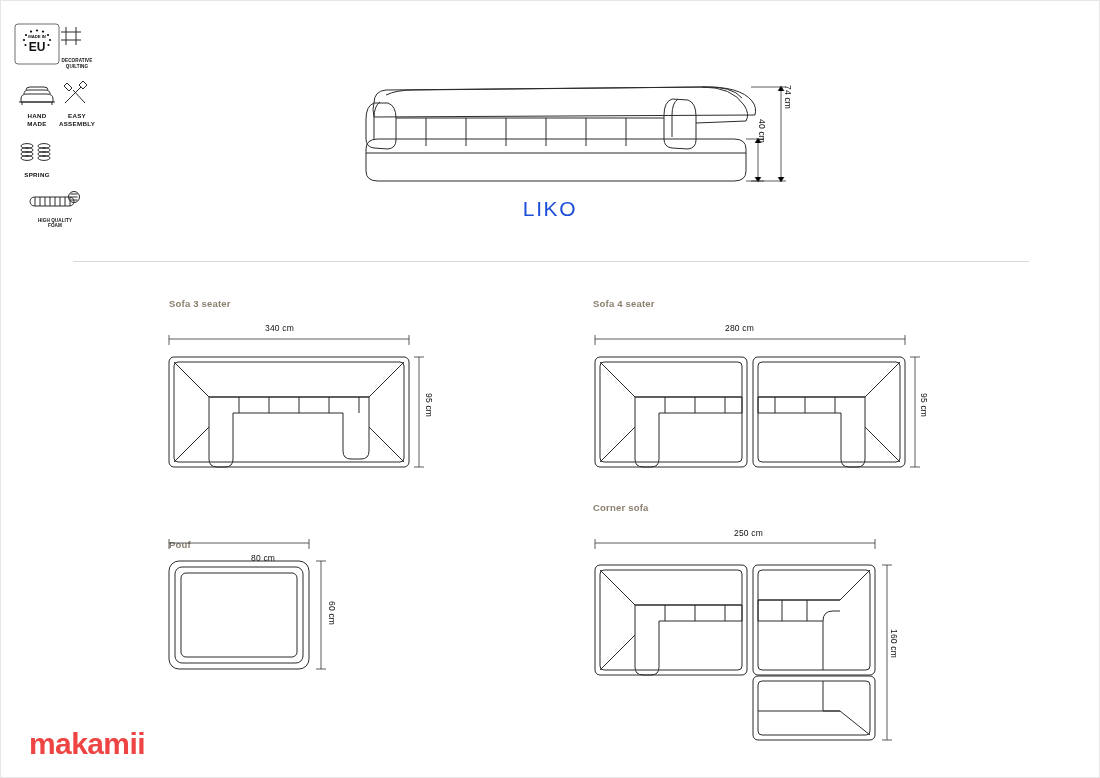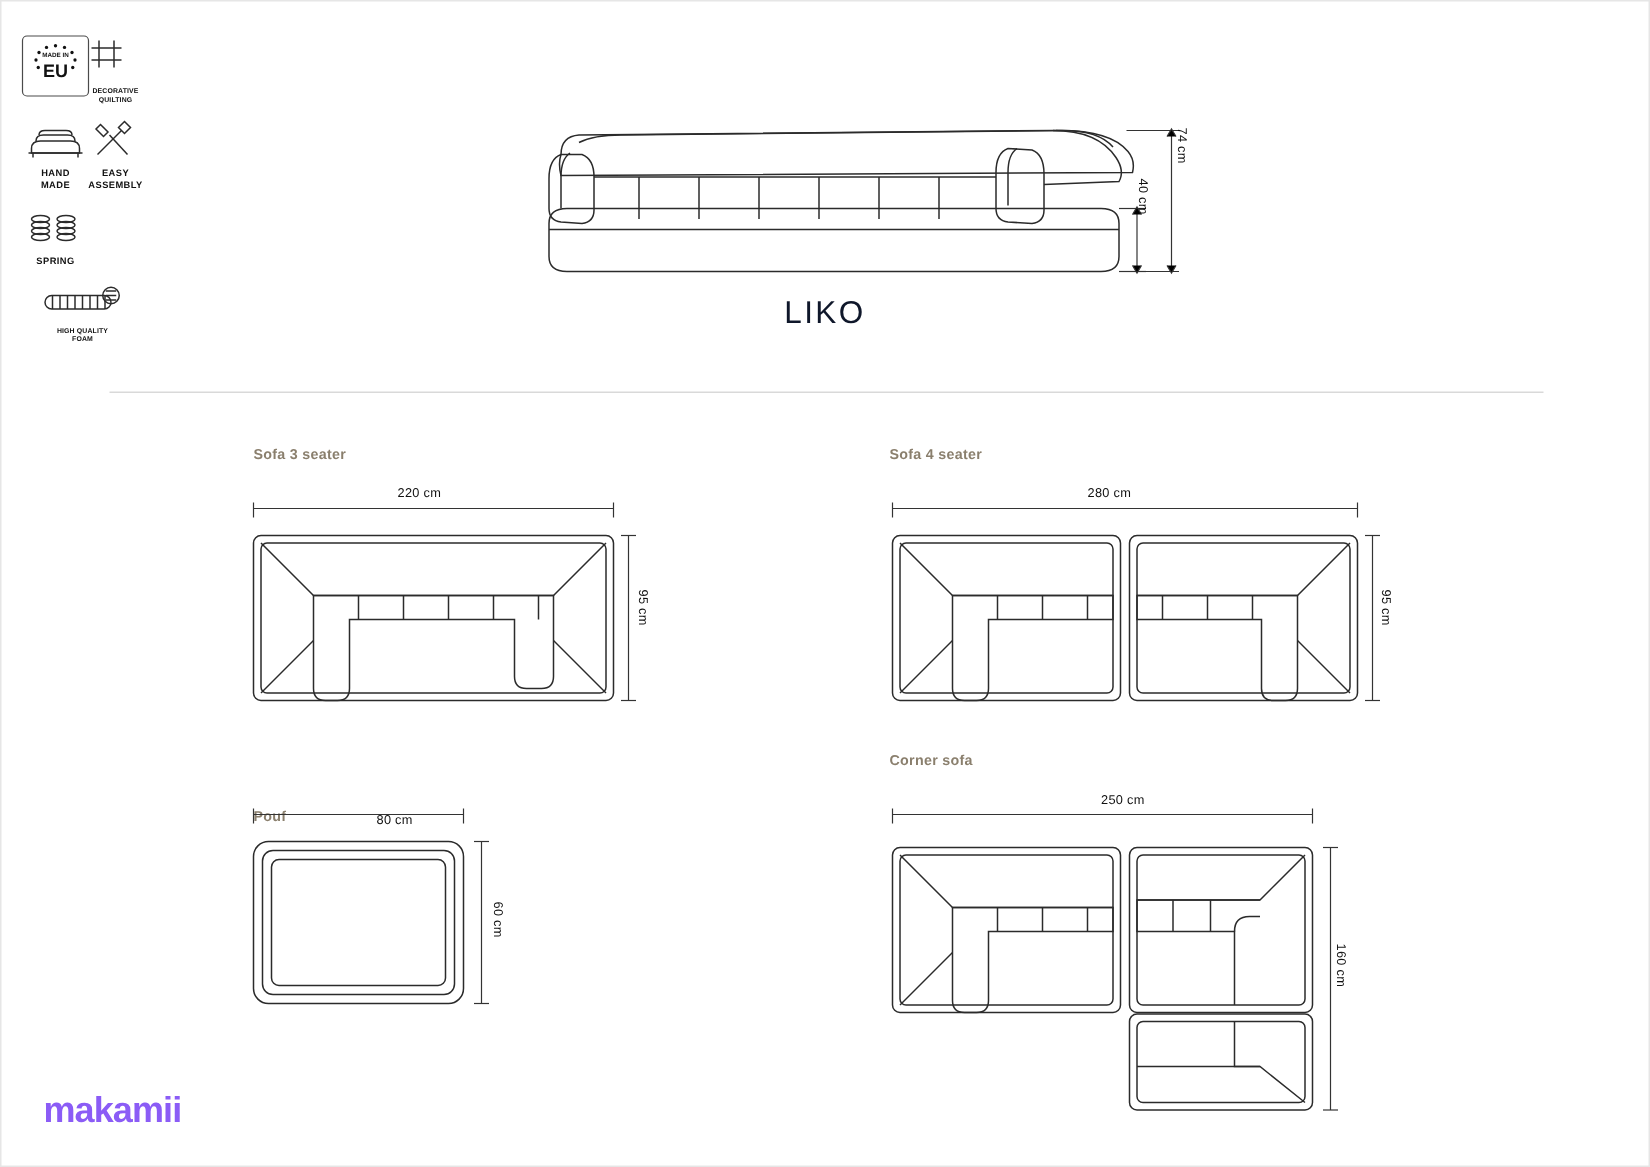--- a/index.html
+++ b/index.html
@@ -22,41 +22,41 @@
     font-size:6.2px;font-weight:bold;letter-spacing:.3px;
     text-align:center;line-height:1.25;margin-top:3px;color:#111;
     text-transform:uppercase;
   }
   .badge-label.small{font-size:4.6px;font-weight:bold;letter-spacing:.1px;}
 
   
   .hero{position:absolute;left:355px;top:40px;width:440px;height:150px;}
   .hero-title{
     position:absolute;left:0;top:196px;width:1100px;text-align:center;
-    font-size:21px;letter-spacing:1.6px;font-weight:400;color:#0f172a;
+    font-size:21px;letter-spacing:1.6px;font-weight:400;color:#1d4ed8;
   }
   .hero-title span{position:relative;left:-1px;}
 
   .divider{position:absolute;left:72px;top:260px;width:956px;height:1px;background:#d9d9d9;}
 
   
   .sec-label{
     position:absolute;font-size:9.5px;color:#8a7f6d;letter-spacing:.2px;font-weight:bold;
   }
   .dim-label{
     position:absolute;font-size:8.5px;color:#111;letter-spacing:.2px;
   }
   .dim-label.vert{
     writing-mode:vertical-rl;text-orientation:mixed;
   }
 
   
   .logo{
     position:absolute;left:28px;top:726px;
-    font-size:24px;font-weight:bold;letter-spacing:-0.6px;color:#8b5cf6;
+    font-size:30px;font-weight:bold;letter-spacing:-0.6px;color:#ef4444;
   }
 
   svg{overflow:visible;}
   .ln{fill:none;stroke:#2b2b2b;stroke-width:1;}
   .ln-thin{fill:none;stroke:#4a4a4a;stroke-width:.8;}
   .dimline{stroke:#333;stroke-width:.8;}
 </style>
 </head>
 <body>
 
@@ -227,21 +227,21 @@
     </svg>
   </div>
   <div class="dim-label vert" style="left:782px;top:84px;">74 cm</div>
   <div class="dim-label vert" style="left:756px;top:118px;">40 cm</div>
 
   <div class="hero-title"><span>LIKO</span></div>
 
   <div class="divider"></div>
 
   <div class="sec-label" style="left:168px;top:297px;">Sofa 3 seater</div>
-  <div class="dim-label" style="left:264px;top:322px;">220 cm</div>
+  <div class="dim-label" style="left:264px;top:322px;">340 cm</div>
   <div class="dim-label vert" style="left:423px;top:392px;">95 cm</div>
 
   <div style="position:absolute;left:160px;top:330px;">
     <svg width="270" height="150" viewBox="0 0 270 150">
 
       <g class="dimline">
         <path d="M8 8 H248"></path>
         <path d="M8 4 V14"></path>
           <path d="M248 4 V14"></path>
       </g>
@@ -306,21 +306,21 @@
       </g>
       <g class="dimline">
         <path d="M328 26 V136"></path>
         <path d="M323 26 H333"></path>
           <path d="M323 136 H333"></path>
       </g>
     </svg>
   </div>
 
   <div class="sec-label" style="left:168px;top:501px;margin-top:37px;">Pouf</div>
-  <div class="dim-label" style="left:214px;top:540px;padding-left:36px;">80 cm</div>
+  <div class="dim-label" style="left:214px;top:552px;padding-left:36px;">80 cm</div>
   <div class="dim-label vert" style="left:326px;top:600px;">60 cm</div>
 
   <div style="position:absolute;left:160px;top:534px;">
     <svg width="190" height="150" viewBox="0 0 190 150">
       <g class="dimline">
         <path d="M8 8 H148"></path>
         <path d="M8 4 V14"></path>
           <path d="M148 4 V14"></path>
       </g>
       <rect x="8" y="26" width="140" height="108" rx="10" class="ln"></rect>

